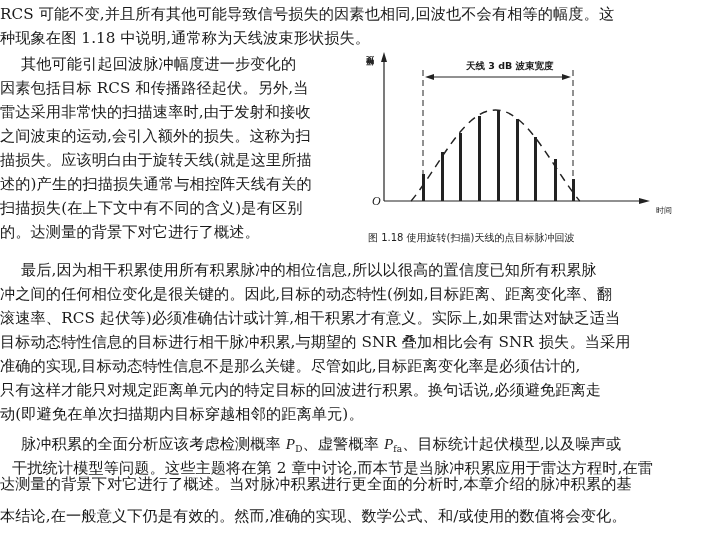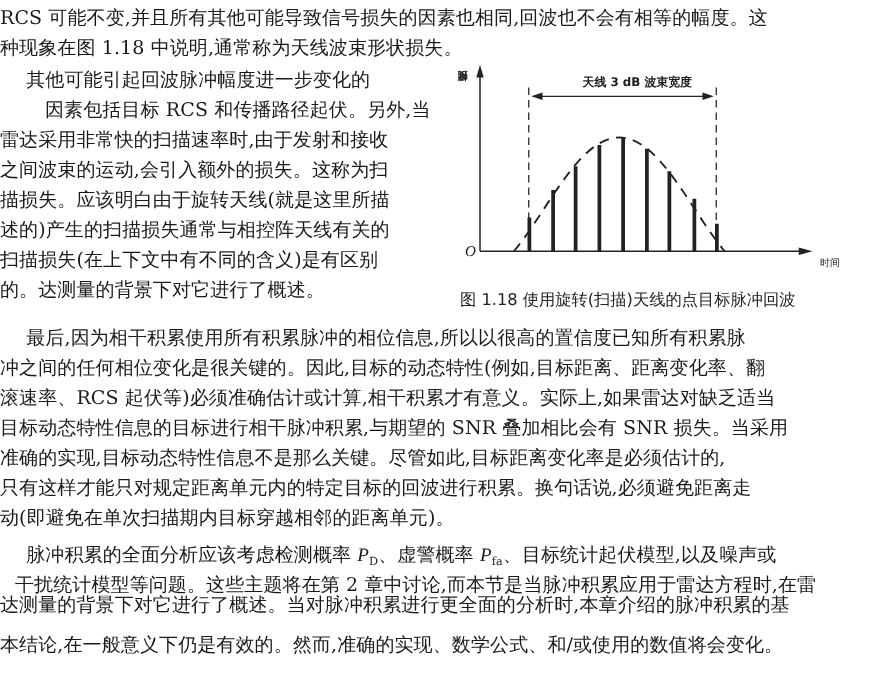--- a/index.html
+++ b/index.html
@@ -14,37 +14,37 @@
     }
     .full { width: 700px; }
     .indent { padding-left: 21px; }
     .col { width: 360px; }
     .sub { font-size: 9px; vertical-align: -3px; font-style: normal; }
     .it { font-style: italic; font-family: "Liberation Serif", serif; }
     #figure { position: absolute; left: 360px; top: 48px; width: 344px; height: 206px; }
     #figure svg { position: absolute; left: 0; top: 0; }
     .fig-caption {
       position: absolute; left: 8px; top: 183px; white-space: nowrap;
-      font-family: "DejaVu Sans", sans-serif; font-size: 13px; color: #222;
+      font-family: "DejaVu Sans", sans-serif; font-size: 10px; color: #222;
     }
     .axis-label { position: absolute; font-family: "DejaVu Sans", sans-serif; font-size: 8px; color: #222; }
     .ylabel { left: 6px; top: 24px; writing-mode: vertical-rl; transform: rotate(180deg); font-weight: bold; }
     .xlabel { left: 260px; top: 157px; padding-left: 36px; }
     .origin { position: absolute; left: 12px; top: 146px; font-family: "Liberation Serif", serif; font-style: italic; font-size: 12px; }
     .bw-label { position: absolute; left: 106px; top: 12px; font-family: "DejaVu Sans", sans-serif; font-size: 9.5px; font-weight: bold; }
   </style>
 </head>
 <body>
 
 <div class="line full" style="top:2px;">RCS 可能不变,并且所有其他可能导致信号损失的因素也相同,回波也不会有相等的幅度。这</div>
 <div class="line full" style="top:26px;">种现象在图 1.18 中说明,通常称为天线波束形状损失。</div>
 
 <div>
   <div class="line col indent" style="top:52px;">其他可能引起回波脉冲幅度进一步变化的</div>
-  <div class="line col" style="top:76px;padding-left:36px;">因素包括目标 RCS 和传播路径起伏。另外,当</div>
+  <div class="line col" style="top:76px;">因素包括目标 RCS 和传播路径起伏。另外,当</div>
   <div class="line col" style="top:100px;">雷达采用非常快的扫描速率时,由于发射和接收</div>
   <div class="line col" style="top:124px;">之间波束的运动,会引入额外的损失。这称为扫</div>
   <div class="line col" style="top:148px;">描损失。应该明白由于旋转天线(就是这里所描</div>
   <div class="line col" style="top:172px;">述的)产生的扫描损失通常与相控阵天线有关的</div>
   <div class="line col" style="top:196px;">扫描损失(在上下文中有不同的含义)是有区别</div>
   <div class="line col" style="top:220px;">的。达测量的背景下对它进行了概述。</div>
 </div>
 
 <div id="figure">
   <svg width="344" height="180" viewBox="0 0 344 180">

